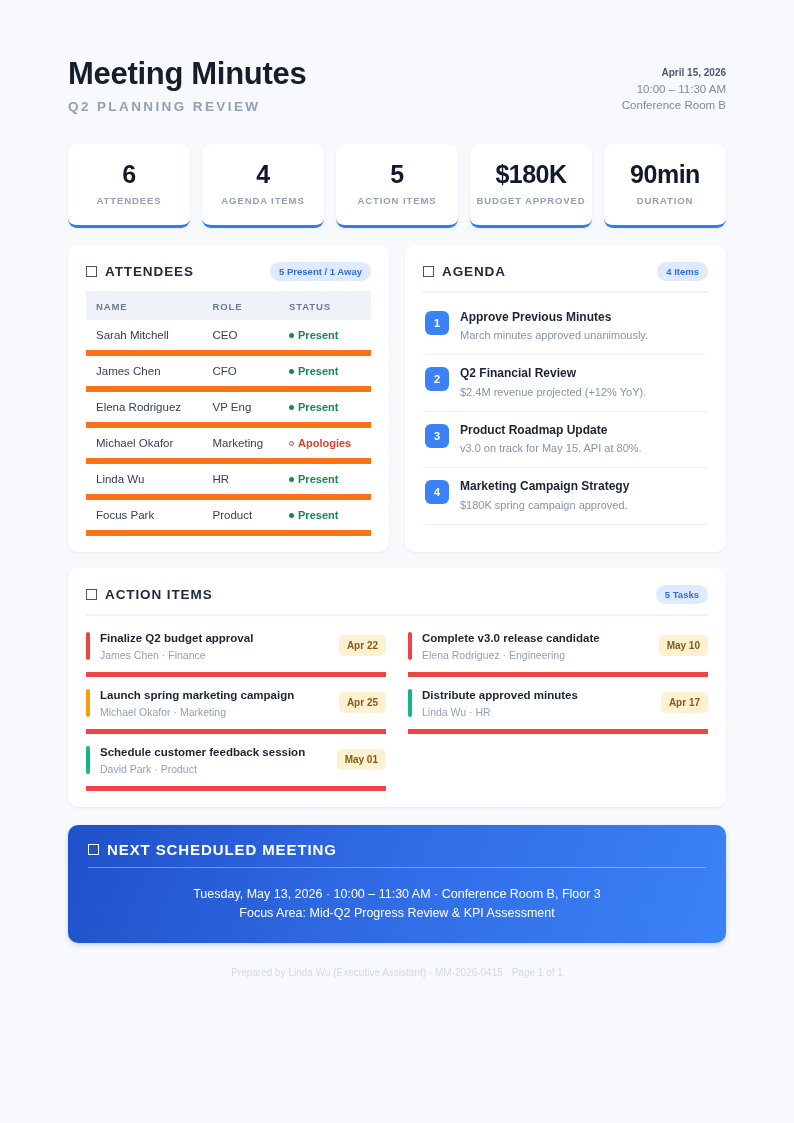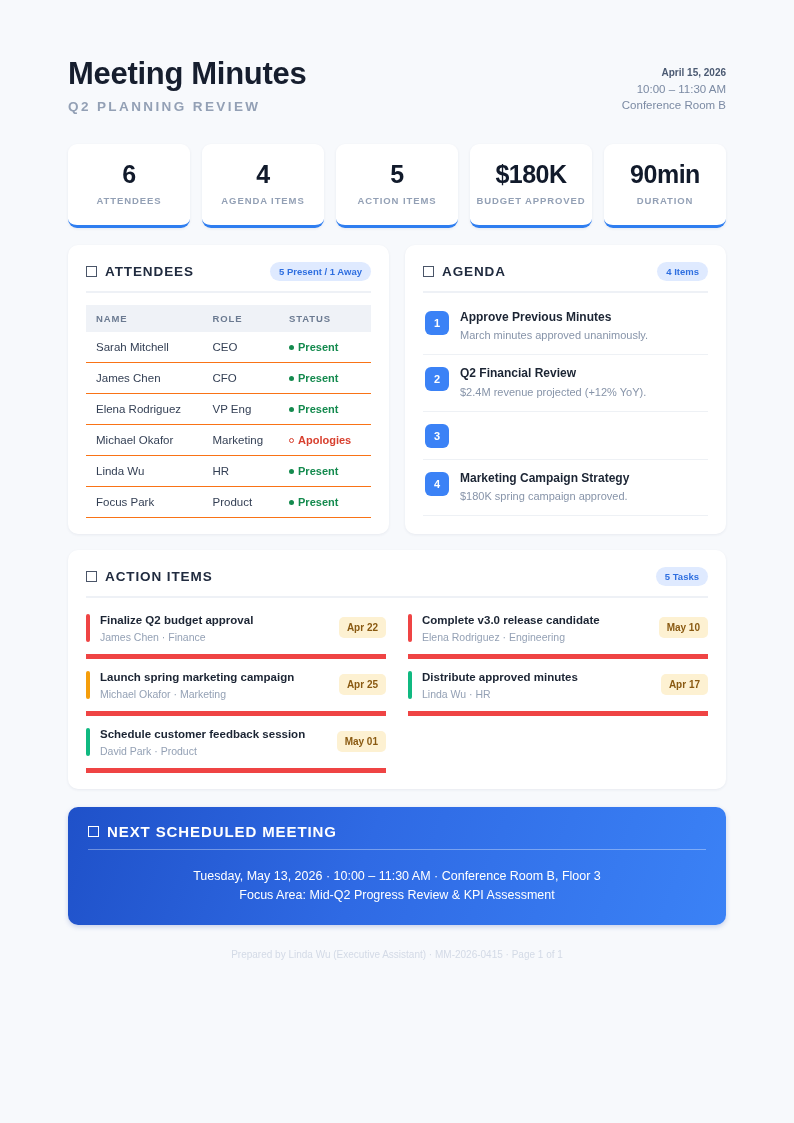--- a/index.html
+++ b/index.html
@@ -103,36 +103,36 @@
     background: #dfeaff;
     color: #2f6fe0;
     font-size: 9.5px;
     font-weight: bold;
     border-radius: 10px;
     padding: 4px 9px;
     white-space: nowrap;
   }
 
   
-  table.attendees { width: 100%; border-collapse: collapse; margin-top: 12px; }
+  table.attendees { width: 100%; border-collapse: collapse; }
   table.attendees th {
     background: #eff2f7;
     text-align: left;
     font-size: 9.5px;
     font-weight: bold;
     letter-spacing: 0.9px;
     color: #6b7a91;
     padding: 8px 8px;
   }
   table.attendees th:first-child { padding-left: 10px; }
   table.attendees td {
     font-size: 11.5px;
     color: #333f54;
     padding: 9px 8px;
-    border-bottom: 1px solid #f97316;
+    border-bottom: 6px solid #f97316;
   }
   table.attendees td:first-child { padding-left: 10px; }
   .st { font-weight: bold; font-size: 11px; }
   .st.present { color: #148a4e; }
   .st.apologies { color: #d8402f; }
   .dot {
     display: inline-block; width: 5px; height: 5px;
     border-radius: 50%; margin-right: 4px; vertical-align: middle;
   }
   .dot.filled { background: #148a4e; }
@@ -337,20 +337,24 @@
           </div>
           <div class="agenda-item">
             <div class="agenda-num">2</div>
             <div>
               <div class="agenda-title">Q2 Financial Review</div>
               <div class="agenda-note">$2.4M revenue projected (+12% YoY).</div>
             </div>
           </div>
           <div class="agenda-item">
             <div class="agenda-num">3</div>
+            <div>
+              <div class="agenda-title">Product Roadmap Update</div>
+              <div class="agenda-note">v3.0 on track for May 15. API at 80%.</div>
+            </div>
           </div>
           <div class="agenda-item">
             <div class="agenda-num">4</div>
             <div>
               <div class="agenda-title">Marketing Campaign Strategy</div>
               <div class="agenda-note">$180K spring campaign approved.</div>
             </div>
           </div>
         </div>
       </div>

